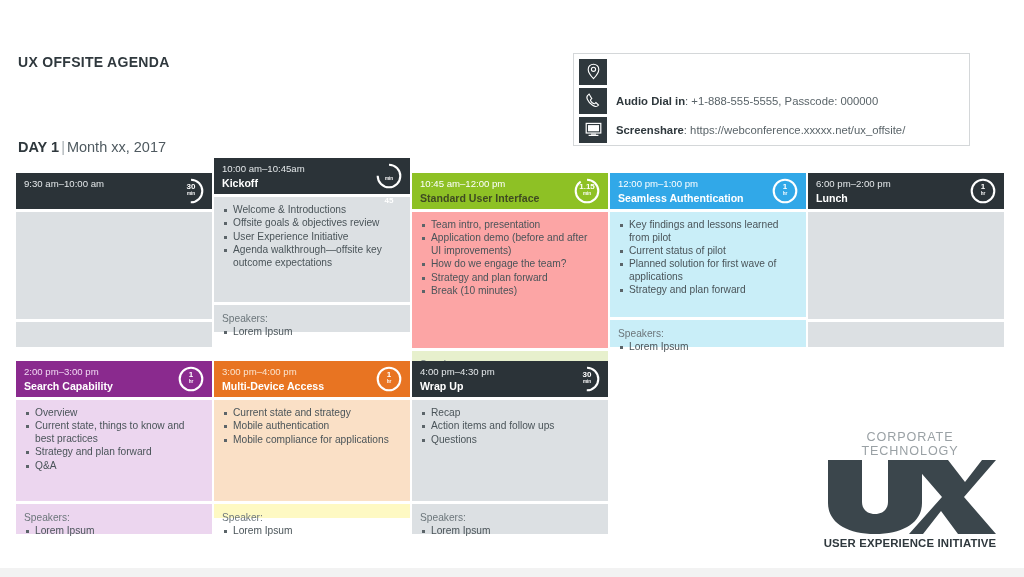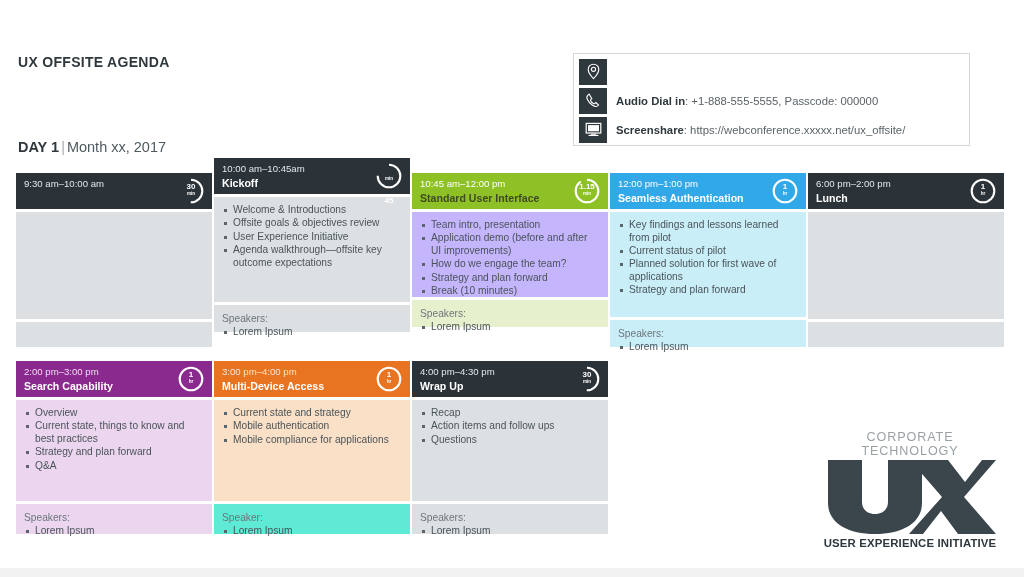--- a/index.html
+++ b/index.html
@@ -273,21 +273,21 @@
           <div class="card-time" style="color: rgb(255, 255, 255);">10:45 am–12:00 pm</div>
           <div class="card-name" style="color: rgb(63, 74, 34);">Standard User Interface</div>
           <div class="badge">
             <svg width="28" height="28" viewBox="0 0 28 28">
               <circle cx="14" cy="14" r="11.3" fill="none" stroke="#ffffff" stroke-width="2.1" stroke-dasharray="63.90 71.00" transform="rotate(-90 14 14)" stroke-linecap="butt"></circle>
             </svg>
             <div class="badge-num" style="color: rgb(255, 255, 255);">1.15</div>
             <div class="badge-unit" style="color: rgb(255, 255, 255);">min</div>
           </div>
         </div>
-        <div class="card-body" style="background: #c4b5fd; height: 88px; border-top: 3px solid rgb(255, 255, 255);">
+        <div class="card-body" style="background: #fca5a5; height: 139px; border-top: 3px solid rgb(255, 255, 255);">
           <ul class="blist">
             <li>Team intro, presentation</li>
             <li>Application demo (before and after UI improvements)</li>
             <li>How do we engage the team?</li>
             <li>Strategy and plan forward</li>
             <li>Break (10 minutes)</li>
           </ul>
         </div>
         <div class="card-speakers" style="background: rgb(231, 240, 205); height: 30px;">
           <div class="speakers-label">Speakers:</div>
@@ -377,21 +377,21 @@
             <div class="badge-unit" style="color: rgb(255, 255, 255);">hr</div>
           </div>
         </div>
         <div class="card-body" style="background: rgb(250, 224, 198); height: 104px; border-top: 3px solid rgb(255, 255, 255);">
           <ul class="blist">
             <li>Current state and strategy</li>
             <li>Mobile authentication</li>
             <li>Mobile compliance for applications</li>
           </ul>
         </div>
-        <div class="card-speakers" style="background: #5eead4; height: 33px;">
+        <div class="card-speakers" style="background: #fef9c3; height: 17px;">
           <div class="speakers-label">Speaker:</div>
           <ul class="blist">
             <li>Lorem Ipsum</li>
           </ul>
         </div>
       </div>
       <div class="card" style="left: 412px; top: 361px; height: 179px;">
         <div class="card-head" style="background: rgb(43, 51, 56);">
           <div class="card-time" style="color: rgb(227, 231, 233);">4:00 pm–4:30 pm</div>
           <div class="card-name" style="color: rgb(255, 255, 255);">Wrap Up</div>

